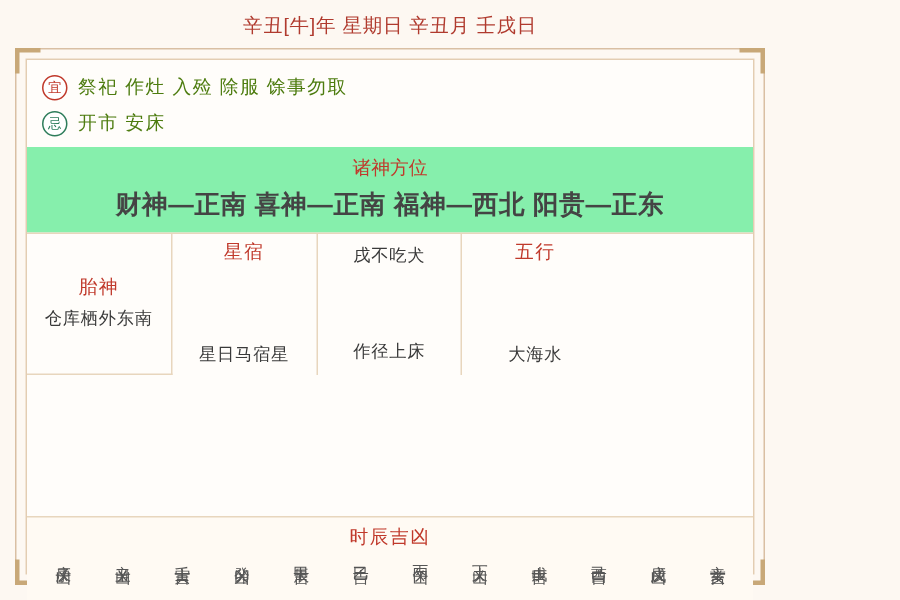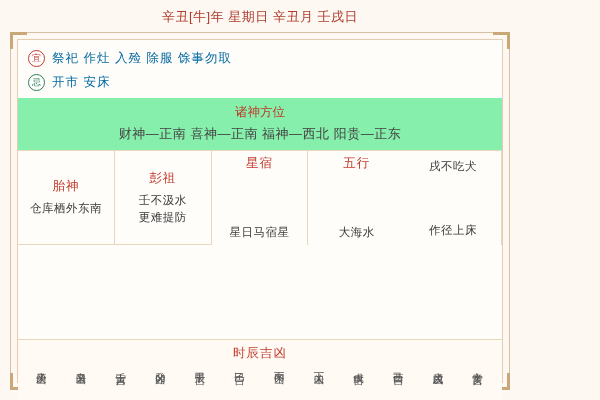--- a/index.html
+++ b/index.html
@@ -84,44 +84,45 @@
     margin-right: 7px;
     flex: 0 0 auto;
     background: #fff;
   }
   .badge.ji {
     border-color: #2e7d5b;
     color: #2e7d5b;
   }
   .yiji-text {
     letter-spacing: 1px;
-    color: #0369a1;
+    color: #4d7c0f;
   }
 
   .divider {
     height: 1px;
     background: #e8d6bd;
     margin: 0;
   }
 
   
   .deities {
     text-align: center;
     padding: 6px 8px 7px 8px;
     background: #86efac;
   }
   .deities-title {
     color: #c0392b;
     font-size: 12.5px;
     margin-bottom: 4px;
   }
   .deities-body {
-    font-size: 13px;
+    font-size: 17px;
     color: #444;
     letter-spacing: 0.5px;
+    font-weight: bold;
   }
 
   
   .grid {
     display: grid;
     grid-template-columns: 1fr 1fr 1fr 1fr 1fr;
     grid-template-rows: 1fr 1fr;
     flex: 1 1 auto;
     border-top: 1px solid #e8d6bd;
   }
@@ -215,40 +216,35 @@
         <div class="deities-body">财神—正南 喜神—正南 福神—西北 阳贵—正东</div>
       </div>
 
       <div class="grid">
 
         <div class="cell">
           <div class="cell-title">胎神</div>
           <div class="cell-line">仓库栖外东南</div>
         </div>
 
-        <div class="cell">
-          <div class="cell-title">彭祖</div>
-          <div class="cell-line">壬不汲水</div>
-          <div class="cell-line">更难提防</div>
-        </div>
 
 
         <div class="cell row2">
           <div class="cell-title">星宿</div>
           <div class="cell-line">星日马宿星</div>
         </div>
 
+        <div class="cell row2">
+          <div class="cell-line">戌不吃犬</div>
+          <div class="cell-line">作径上床</div>
+        </div>
+
         <div class="cell col3 row2">
           <div class="cell-title">五行</div>
           <div class="cell-line">大海水</div>
-        </div>
-
-        <div class="cell row2">
-          <div class="cell-line">戌不吃犬</div>
-          <div class="cell-line">作径上床</div>
         </div>
 
       </div>
 
       <div class="hours">
         <div class="hours-title">时辰吉凶</div>
         <div class="hours-row">
           <div class="hour-item">庚子凶</div>
           <div class="hour-item">辛丑凶</div>
           <div class="hour-item">壬寅吉</div>

